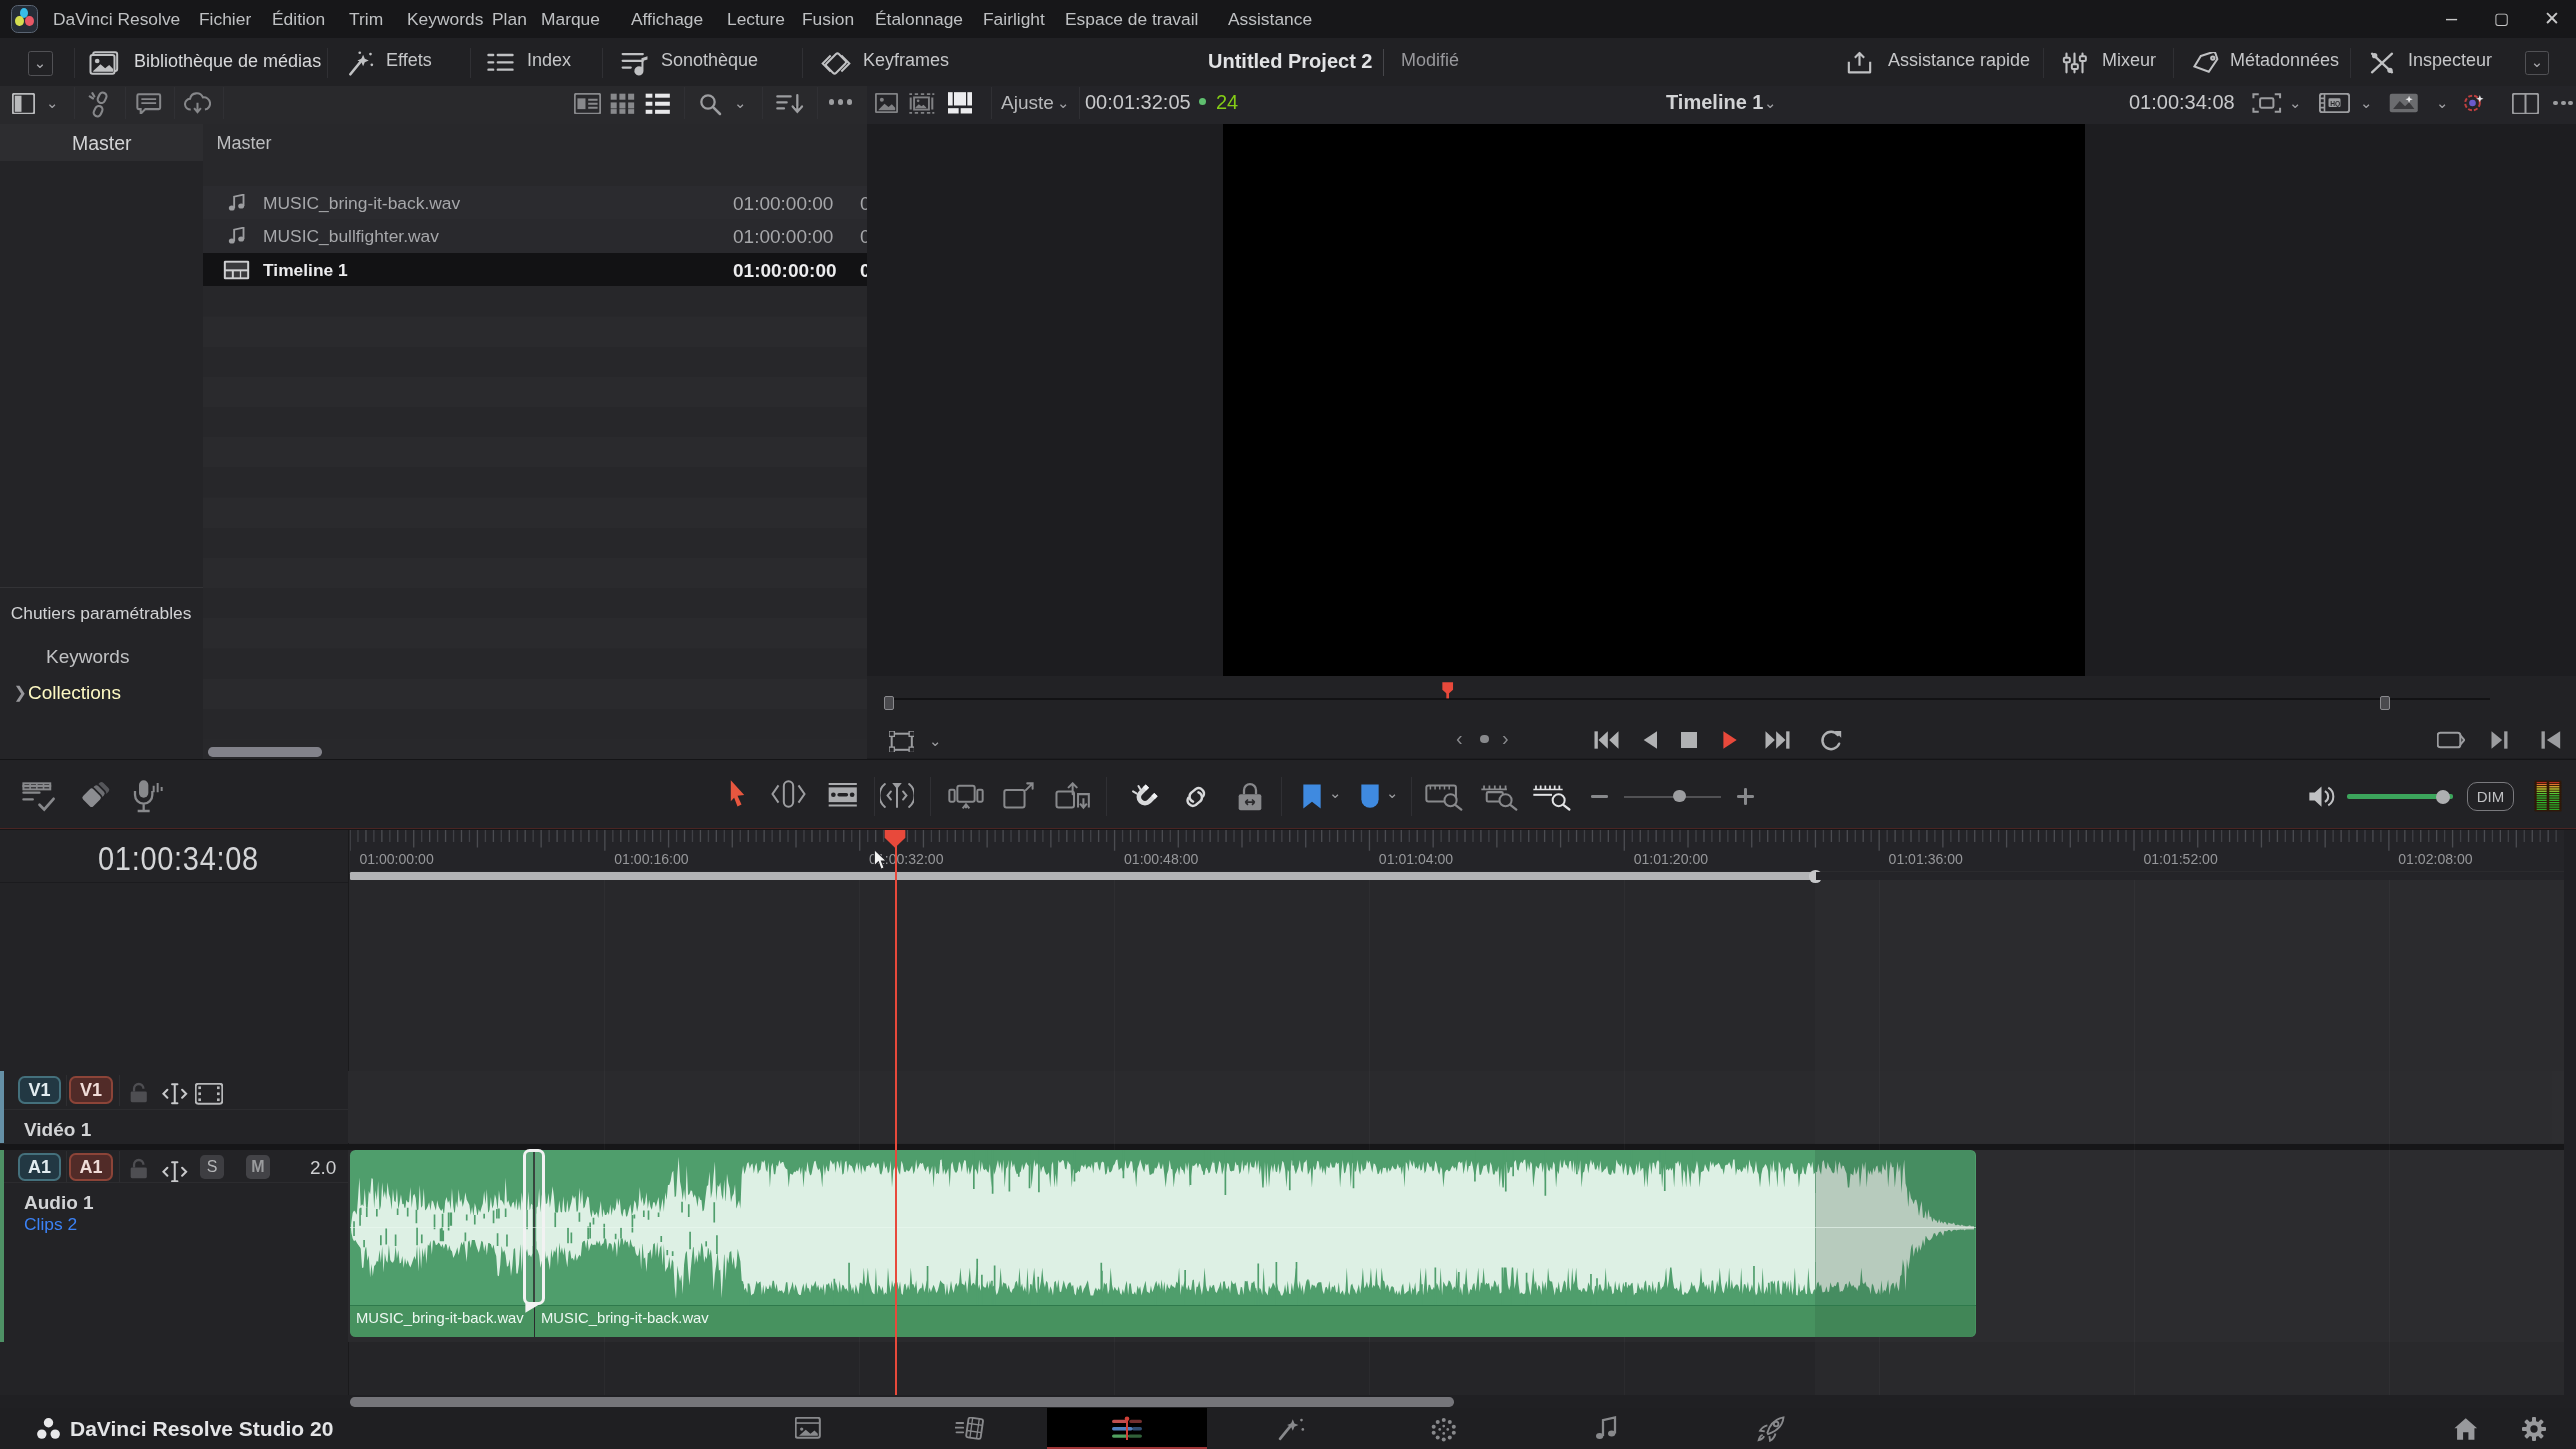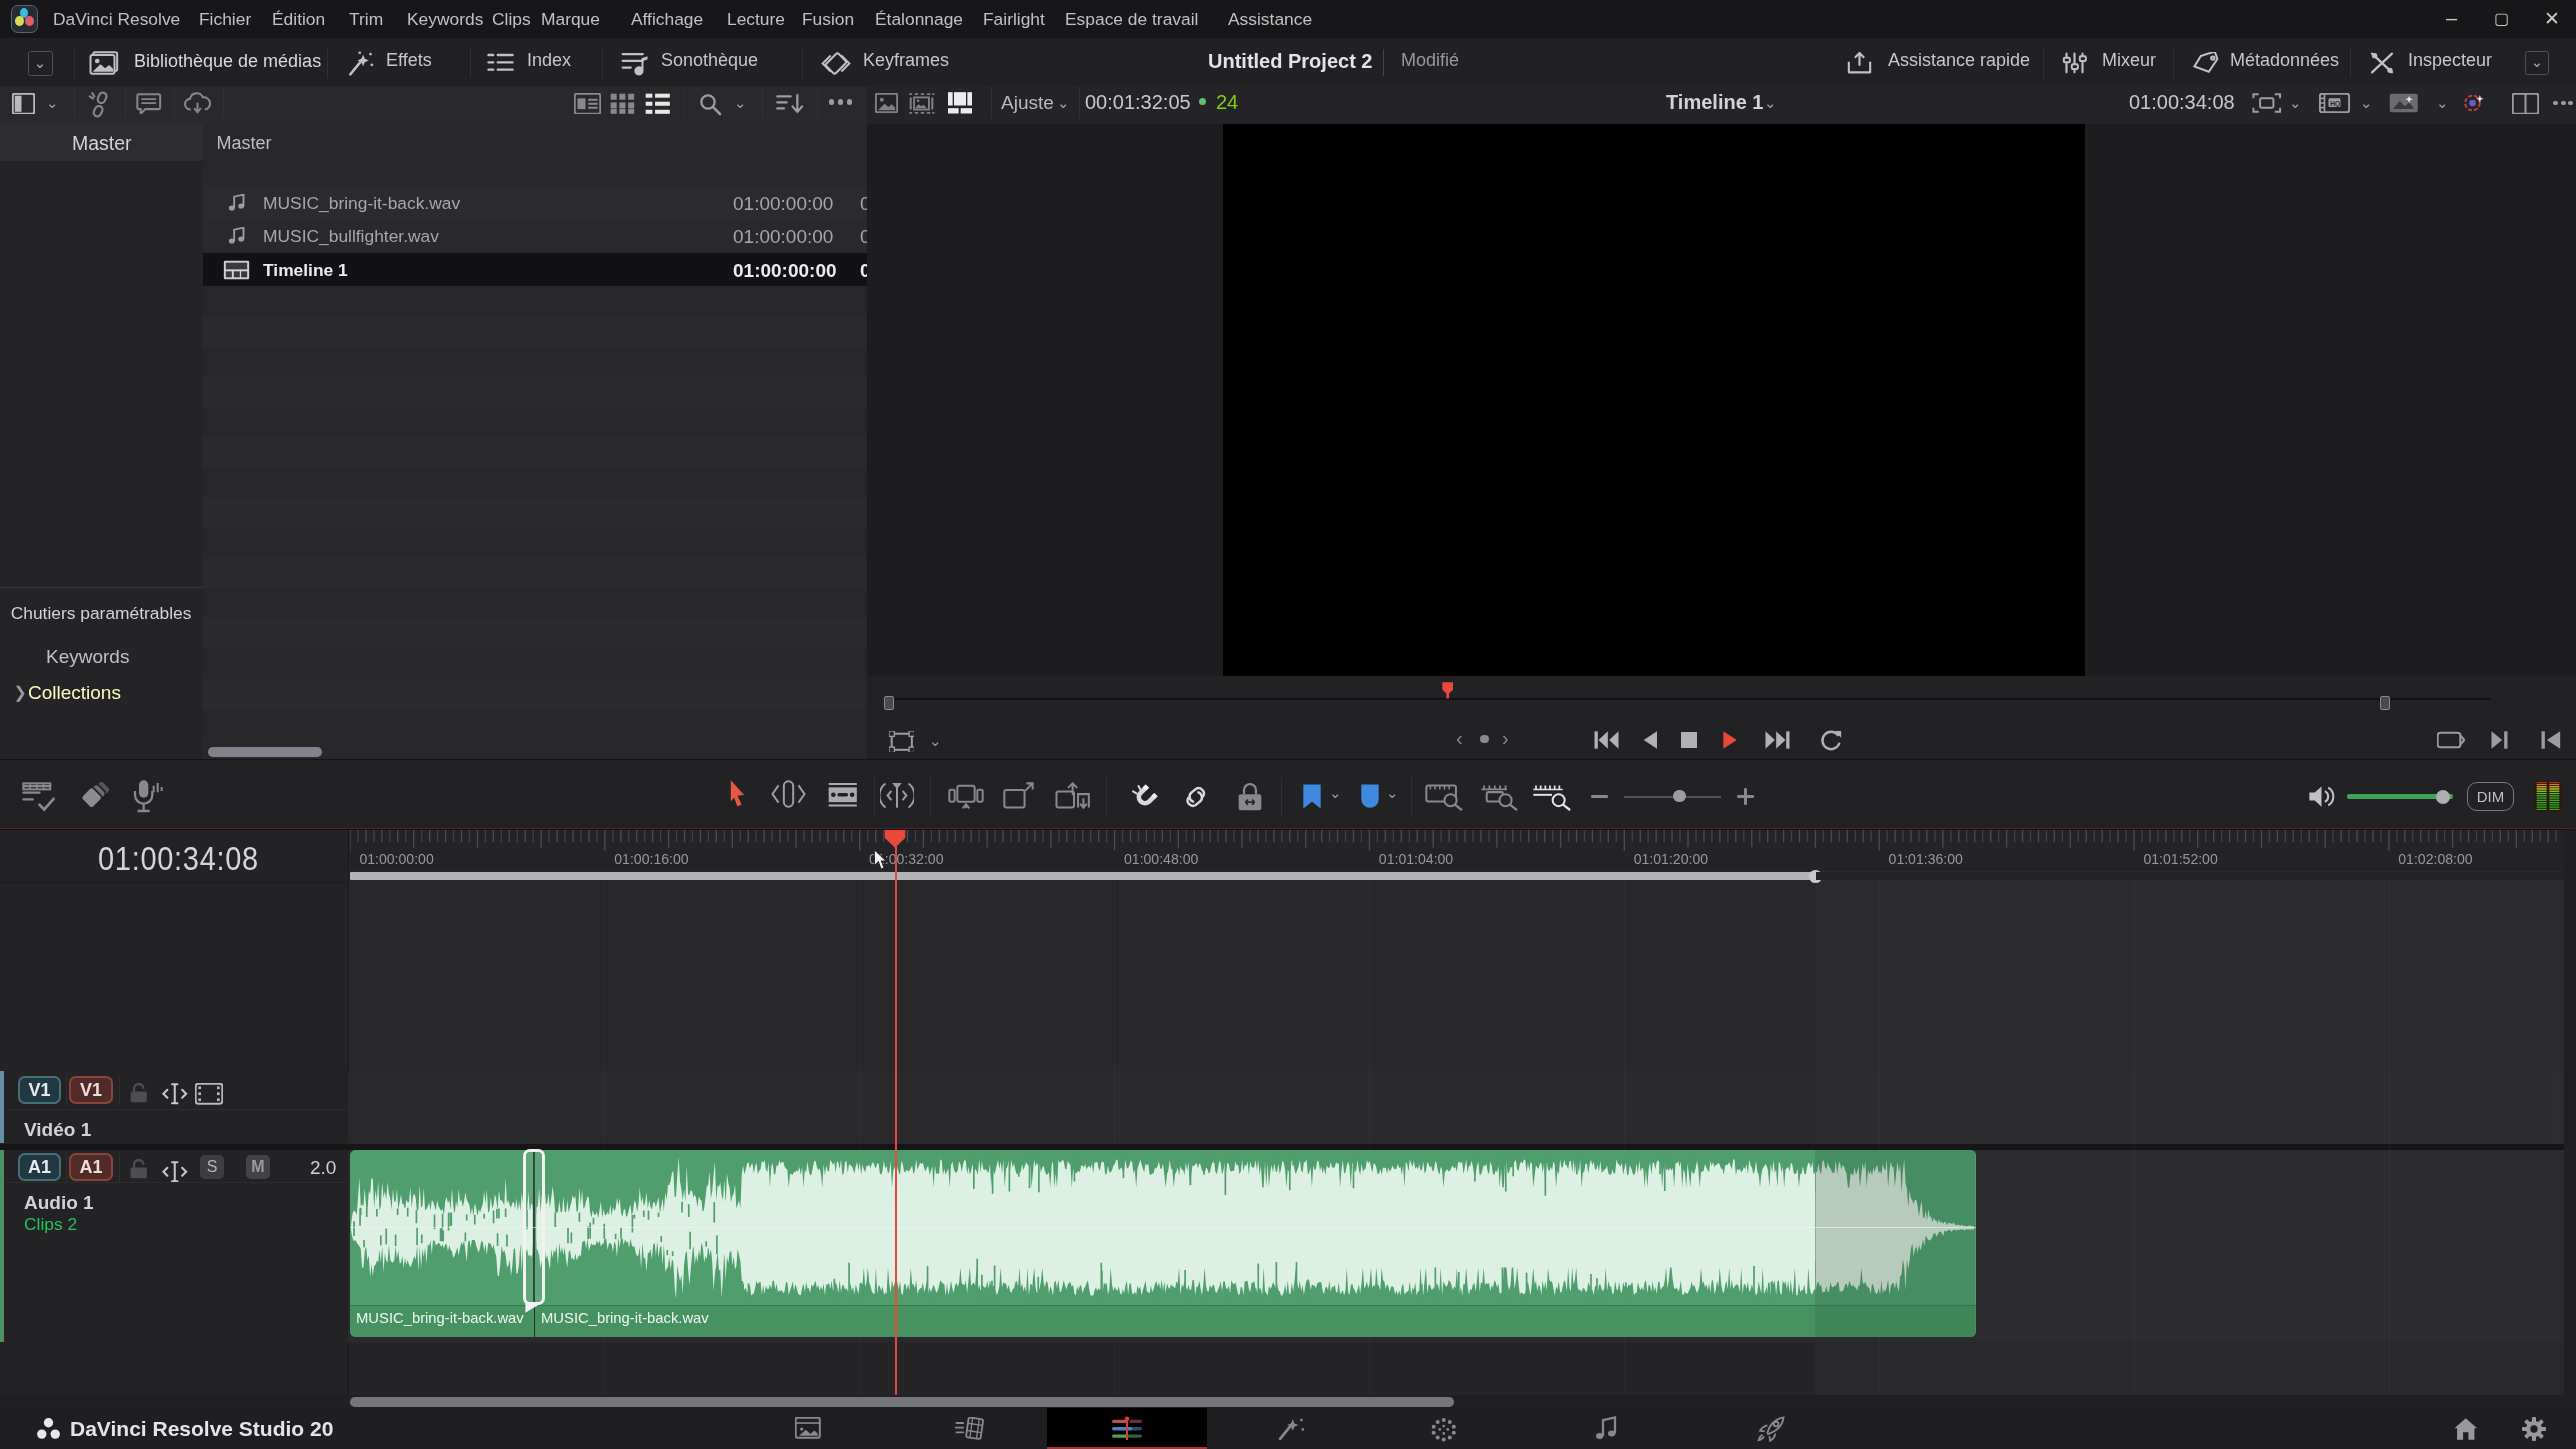--- a/index.html
+++ b/index.html
@@ -11,21 +11,21 @@
   <div class="abs" style="left:10.7px;top:4.7px;width:27px;height:28px;border-radius:6.7px;background:#252c36;border:1.3px solid #5a6472;overflow:hidden">
     <div class="abs" style="left:8.7px;top:2px;width:8px;height:10px;border-radius:50%;background:#38bce8"></div>
     <div class="abs" style="left:3.4px;top:10.7px;width:8.7px;height:10px;border-radius:50%;background:#d4de50"></div>
     <div class="abs" style="left:13.4px;top:10.7px;width:8.7px;height:10px;border-radius:50%;background:#e85866"></div>
   </div>
   <span class="abs" style="left:53px;top:9.4px">DaVinci Resolve</span>
     <span class="abs" style="left:199px;top:9.4px">Fichier</span>
     <span class="abs" style="left:272px;top:9.4px">Édition</span>
     <span class="abs" style="left:349px;top:9.4px">Trim</span>
     <span class="abs" style="left:407px;top:9.4px">Keywords</span>
-    <span class="abs" style="left:492px;top:9.4px">Clips</span>
+    <span class="abs" style="left:492px;top:9.4px">Plan</span>
     <span class="abs" style="left:541px;top:9.4px">Marque</span>
     <span class="abs" style="left:631px;top:9.4px">Affichage</span>
     <span class="abs" style="left:727px;top:9.4px">Lecture</span>
     <span class="abs" style="left:802px;top:9.4px">Fusion</span>
     <span class="abs" style="left:875px;top:9.4px">Étalonnage</span>
     <span class="abs" style="left:983px;top:9.4px">Fairlight</span>
     <span class="abs" style="left:1065px;top:9.4px">Espace de travail</span>
     <span class="abs" style="left:1228px;top:9.4px">Assistance</span>
   <span class="abs" style="left:2446px;top:6.7px;color:#c8c8c8;font-size:20px">–</span>
   <span class="abs" style="left:2494px;top:8.7px;color:#c8c8c8;font-size:16px">▢</span>
@@ -617,21 +617,21 @@
         <g stroke="#c8c9cb" stroke-width="3" stroke-linecap="round" fill="none">
           <path d="M19 2 v28 M15 2 h8 M15 30 h8"></path>
           <path d="M8 10 L2 16 L8 22 M30 10 L36 16 L30 22"></path>
         </g>
       </svg>
     <div class="abs" style="left:200px;top:5.4px;width:24px;height:24px;border-radius:4.7px;background:#3e3e42;color:#b4b5b7;font-size:16px;text-align:center;line-height:24px">S</div>
     <div class="abs" style="left:246px;top:5.4px;width:24px;height:24px;border-radius:4.7px;background:#434347;color:#9a9b9d;font-size:16px;text-align:center;line-height:24px;font-weight:bold">M</div>
     <span class="abs" style="left:310px;top:6.7px;font-size:19px;color:#cfd0d2">2.0</span>
     <div class="abs" style="left:4px;top:32px;width:344px;height:0.7px;background:#2c2c2f"></div>
     <span class="abs" style="left:24px;top:42px;font-size:19px;color:#d2d3d5;font-weight:bold">Audio 1</span>
-    <span class="abs" style="left:24px;top:64px;font-size:17.4px;color:#22c55e">Clips 2</span>
+    <span class="abs" style="left:24px;top:64px;font-size:17.4px;color:#3b82f6">Clips 2</span>
   </div>
 
   <div class="abs" style="left:0;top:512px;width:2576px;height:53px;background:#252528">
     <div class="abs" style="left:1815px;top:0;width:761px;height:53px;background:rgba(255,255,255,0.02)"></div>
     <div class="abs" style="left:0;top:0;width:348px;height:53px;background:#232326"></div>
     <div class="abs" style="left:348px;top:0;width:1.3px;height:53px;background:#1a1a1c"></div>
   </div>
   <div class="abs" style="left:604px;top:50px;width:1.3px;height:515px;background:rgba(255,255,255,0.03)"></div>
     <div class="abs" style="left:859px;top:50px;width:1.3px;height:515px;background:rgba(255,255,255,0.03)"></div>
     <div class="abs" style="left:1114px;top:50px;width:1.3px;height:515px;background:rgba(255,255,255,0.03)"></div>

